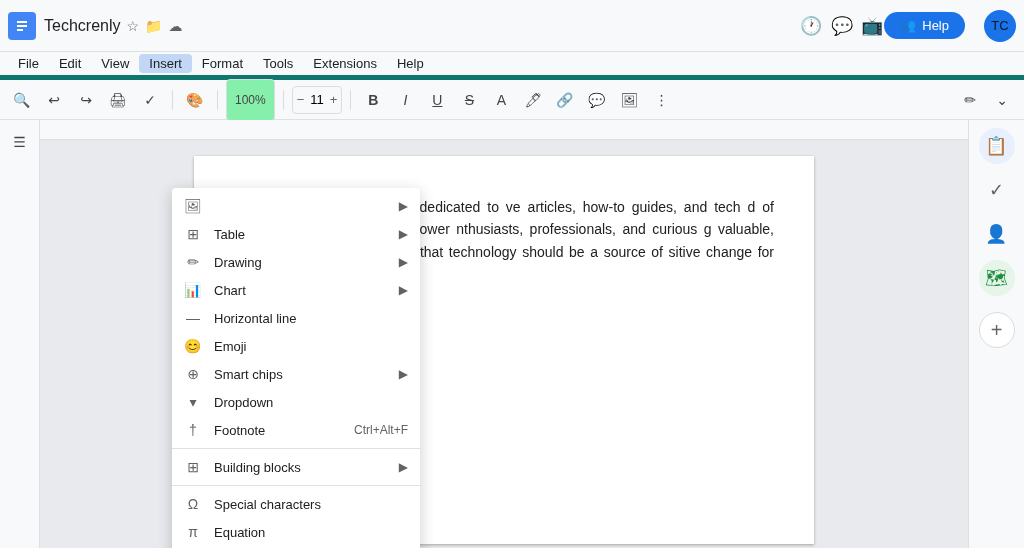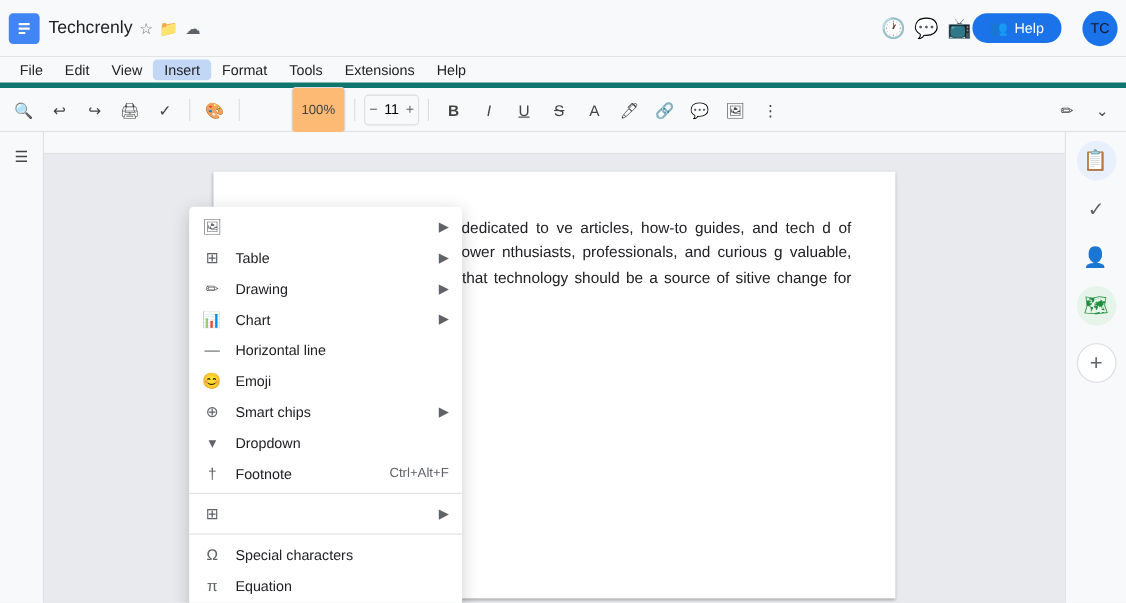--- a/index.html
+++ b/index.html
@@ -158,21 +158,21 @@
 
 <div class="toolbar">
   <div class="toolbar-btn">🔍</div>
   <div class="toolbar-btn">↩</div>
   <div class="toolbar-btn">↪</div>
   <div class="toolbar-btn">🖨</div>
   <div class="toolbar-btn">✓</div>
   <div class="toolbar-sep"></div>
   <div class="toolbar-btn">🎨</div>
   <div class="toolbar-sep"></div>
-  <div style="background:#fdba74;border:1px solid #dadce0;border-radius:4px;padding:2px 8px;font-size:12px;color:#444;height:42px;display:flex;align-items:center;margin-left:39px;">100%</div>
+  <div style="background:#86efac;border:1px solid #dadce0;border-radius:4px;padding:2px 8px;font-size:12px;color:#444;height:42px;display:flex;align-items:center;">100%</div>
   <div class="toolbar-sep"></div>
   <div class="font-size-control">
     <span style="color:#5f6368;cursor:pointer">−</span>
     <span class="font-size-val">11</span>
     <span style="color:#5f6368;cursor:pointer">+</span>
   </div>
   <div class="toolbar-sep"></div>
   <div class="toolbar-btn" style="font-weight:bold">B</div>
   <div class="toolbar-btn" style="font-style:italic">I</div>
   <div class="toolbar-btn" style="text-decoration:underline">U</div>
@@ -251,20 +251,21 @@
 
         <div class="menu-row">
           <span class="icon">†</span>
           <span class="label">Footnote</span>
           <span class="shortcut">Ctrl+Alt+F</span>
         </div>
         <div class="separator"></div>
 
         <div class="menu-row">
           <span class="icon">⊞</span>
+          <span class="label">Building blocks</span>
           <span class="arrow">▶</span>
         </div>
         <div class="separator"></div>
 
         <div class="menu-row">
           <span class="icon">Ω</span>
           <span class="label">Special characters</span>
         </div>
 
         <div class="menu-row">

